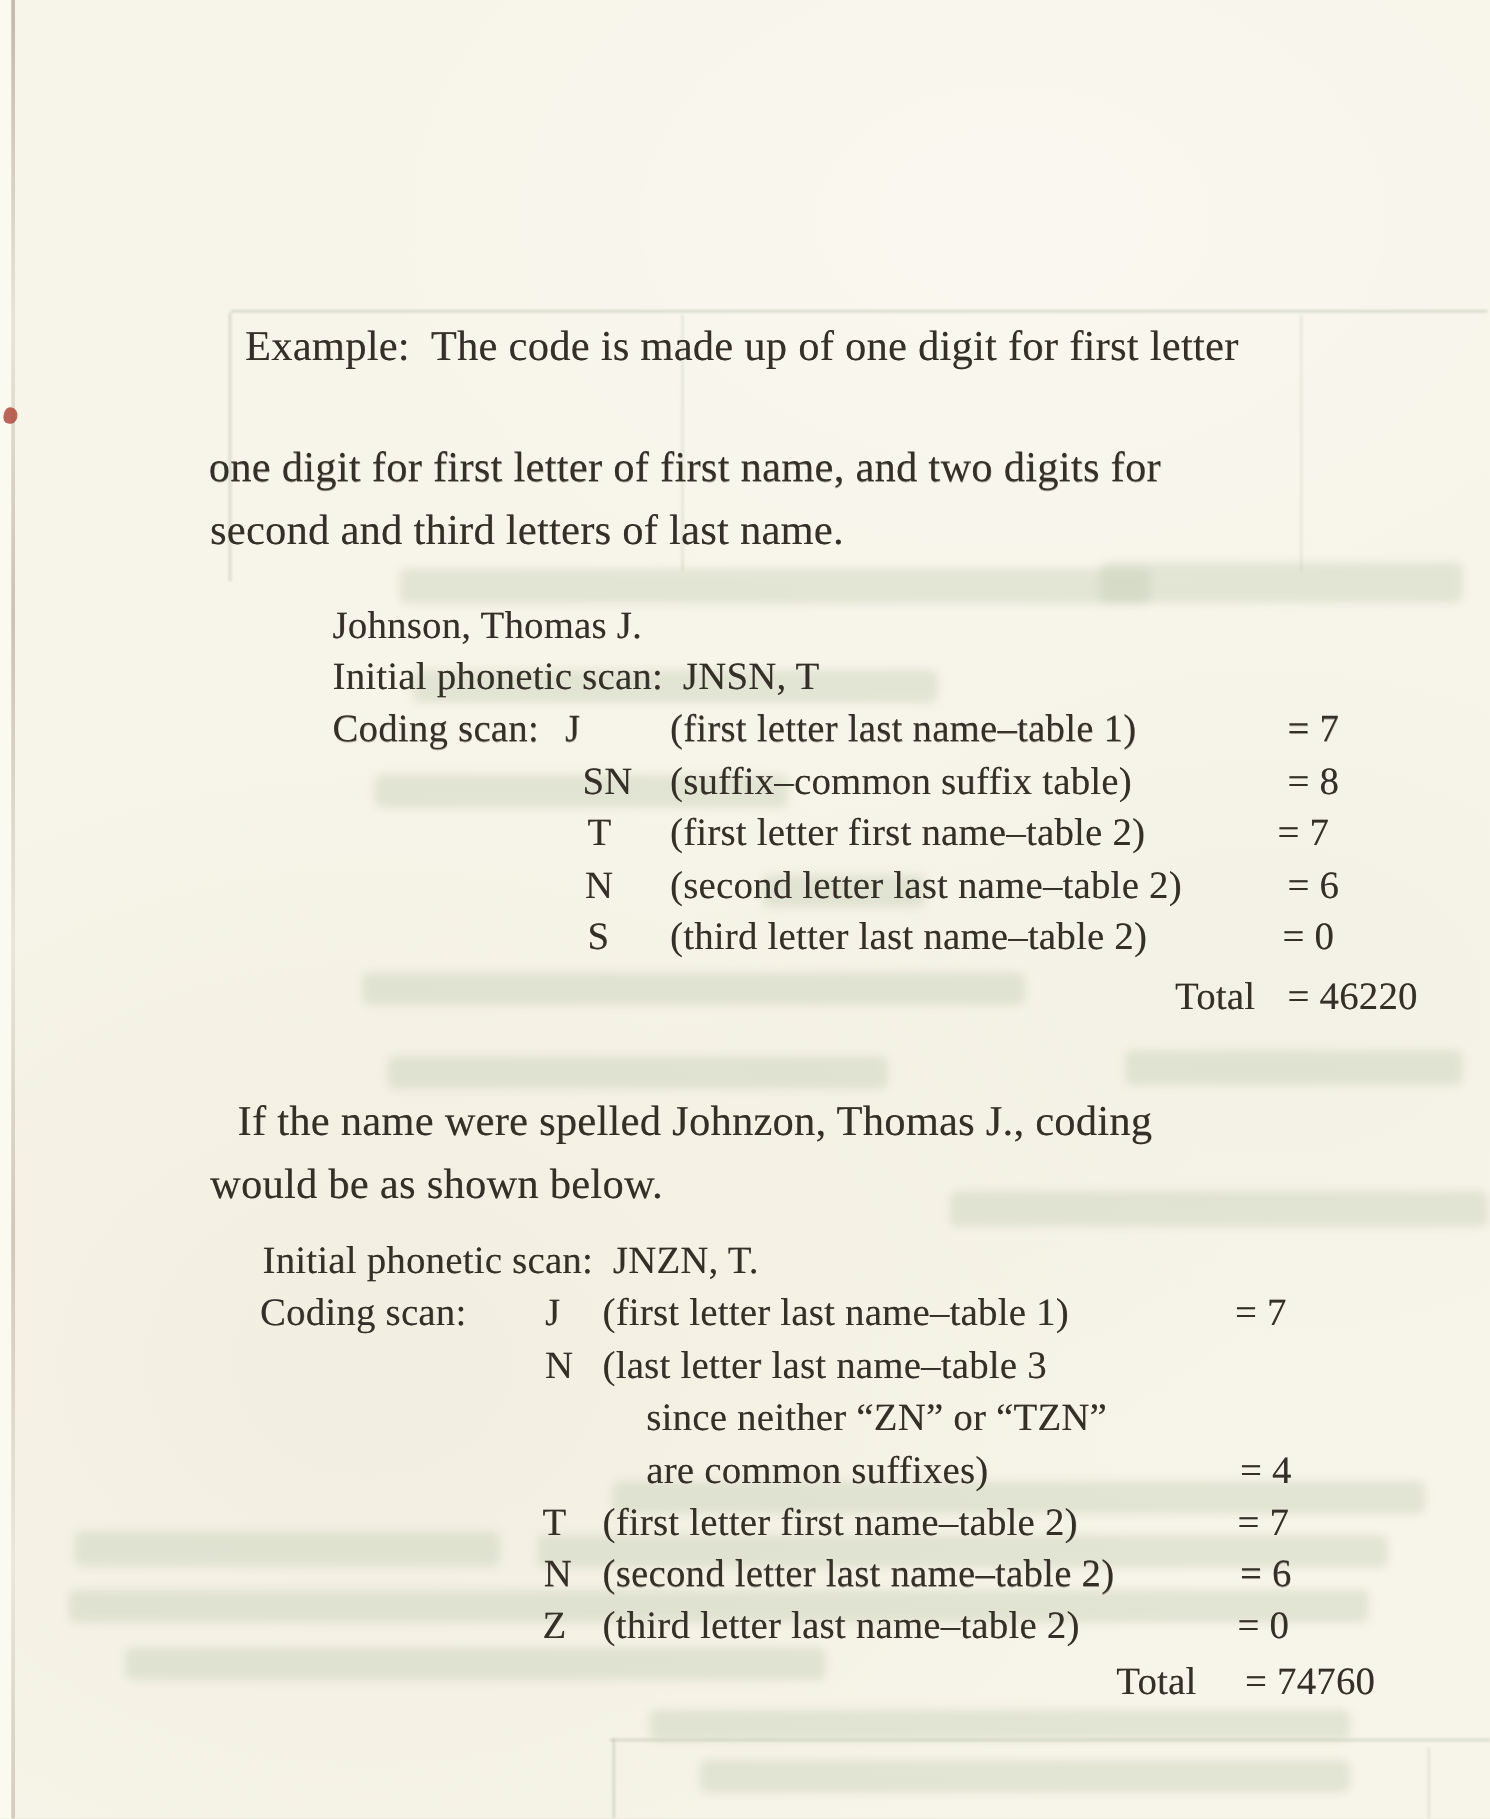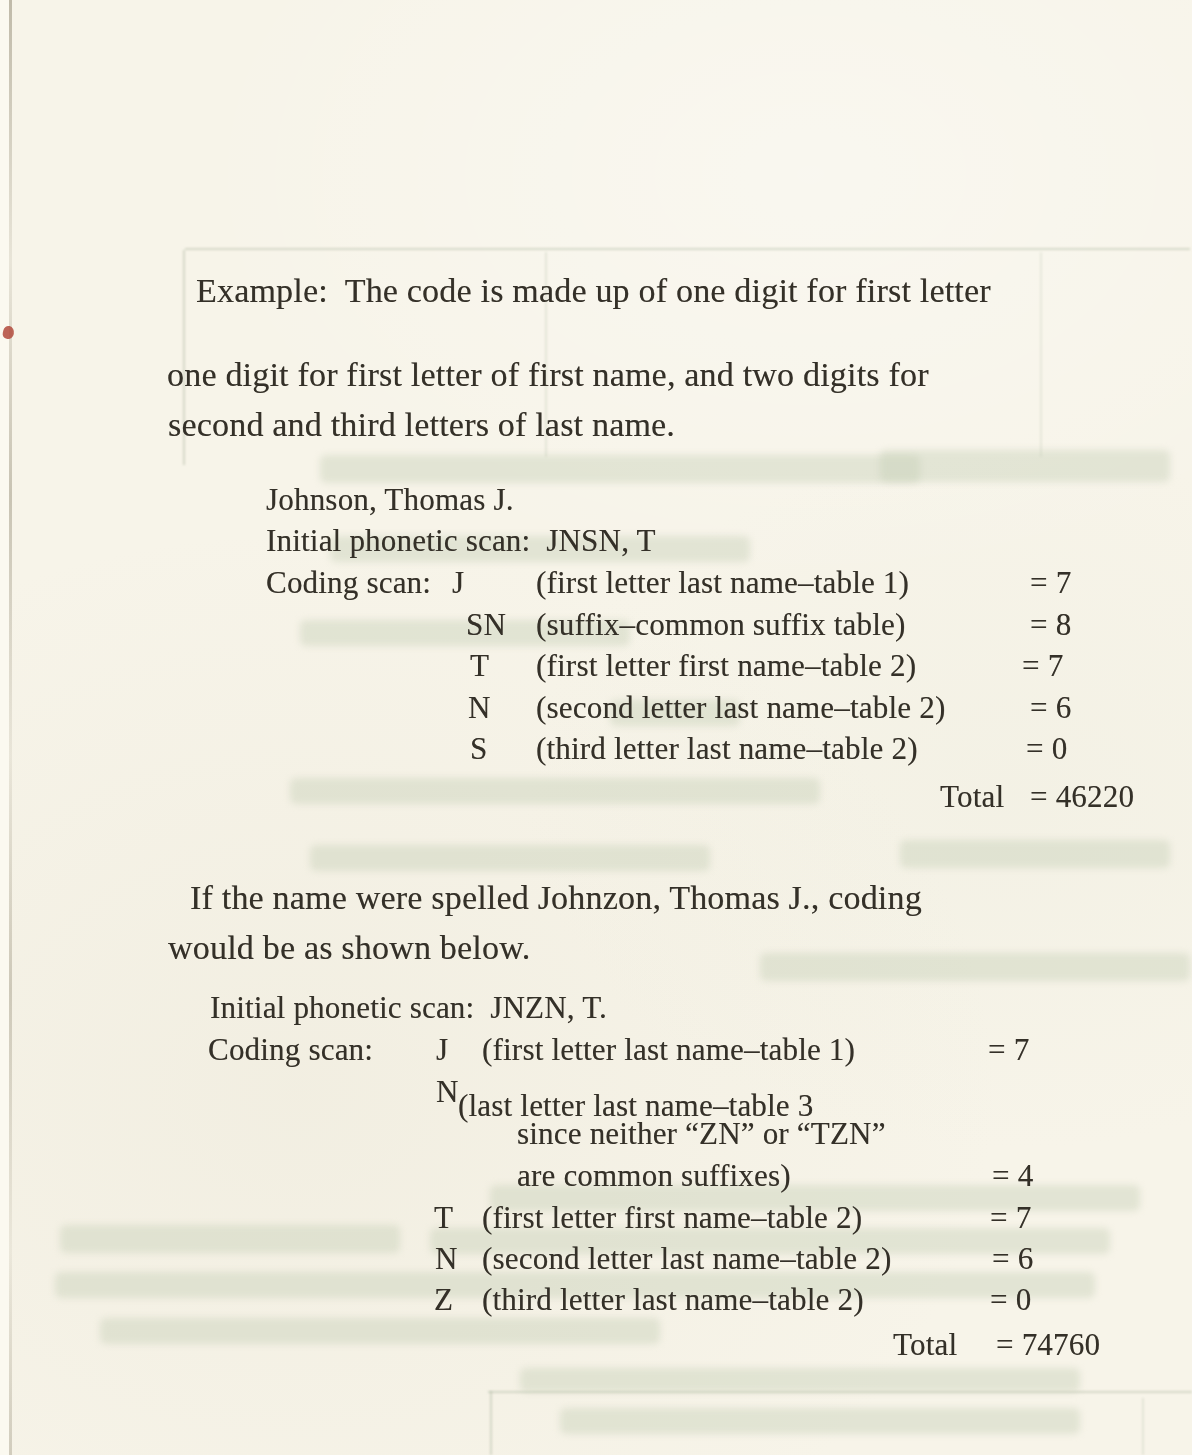--- a/index.html
+++ b/index.html
@@ -66,21 +66,21 @@
   <div class="ghost" style="left:900px;top:840px;width:270px;height:28px;"></div>
   <div class="ghost" style="left:760px;top:953px;width:430px;height:28px;"></div>
   <div class="ghost" style="left:490px;top:1185px;width:650px;height:26px;"></div>
   <div class="ghost" style="left:60px;top:1225px;width:340px;height:28px;"></div>
   <div class="ghost" style="left:430px;top:1228px;width:680px;height:26px;"></div>
   <div class="ghost" style="left:55px;top:1272px;width:1040px;height:26px;"></div>
   <div class="ghost" style="left:100px;top:1318px;width:560px;height:26px;"></div>
   <div class="ghost" style="left:520px;top:1368px;width:560px;height:24px;"></div>
   <div class="ghost" style="left:560px;top:1408px;width:520px;height:26px;"></div>
 
-  <div class="txt para" style="left:196px;top:271px;">Example:  The code is made up of one digit for first letter</div>
+  <div class="txt para" style="left:196px;top:258px;">Example:  The code is made up of one digit for first letter</div>
   <div class="txt para" style="left:168px;top:405px;">second and third letters of last name.</div>
   <div class="txt para" style="left:167px;top:355px;">one digit for first letter of first name, and two digits for</div>
 
   <div class="txt code" style="left:266px;top:482px;">Johnson, Thomas J.</div>
   <div class="txt code" style="left:266px;top:523px;">Initial phonetic scan:  JNSN, T</div>
 
   <div class="crow" style="top:565px;">
     <span style="left:266px;">Coding scan:</span>
     <span style="left:452px;">J</span>
     <span style="left:536px;">(first letter last name–table 1)</span>
@@ -117,21 +117,21 @@
   <div class="txt code" style="left:210px;top:990px;">Initial phonetic scan:  JNZN, T.</div>
 
   <div class="crow" style="top:1032px;">
     <span style="left:208px;">Coding scan:</span>
     <span style="left:436px;">J</span>
     <span style="left:482px;">(first letter last name–table 1)</span>
     <span style="left:988px;">= 7</span>
   </div>
   <div class="crow" style="top:1074px;">
     <span style="left:436px;">N</span>
-    <span style="left:458px;margin-top:14px;">(last letter last name–table 3</span>
+    <span style="left:482px;">(last letter last name–table 3</span>
   </div>
   <div class="crow" style="top:1116px;">
     <span style="left:517px;">since neither “ZN” or “TZN”</span>
   </div>
   <div class="crow" style="top:1158px;">
     <span style="left:517px;text-align:center;">are common suffixes)</span>
     <span style="left:992px;">= 4</span>
   </div>
   <div class="crow" style="top:1200px;">
     <span style="left:434px;">T</span>

